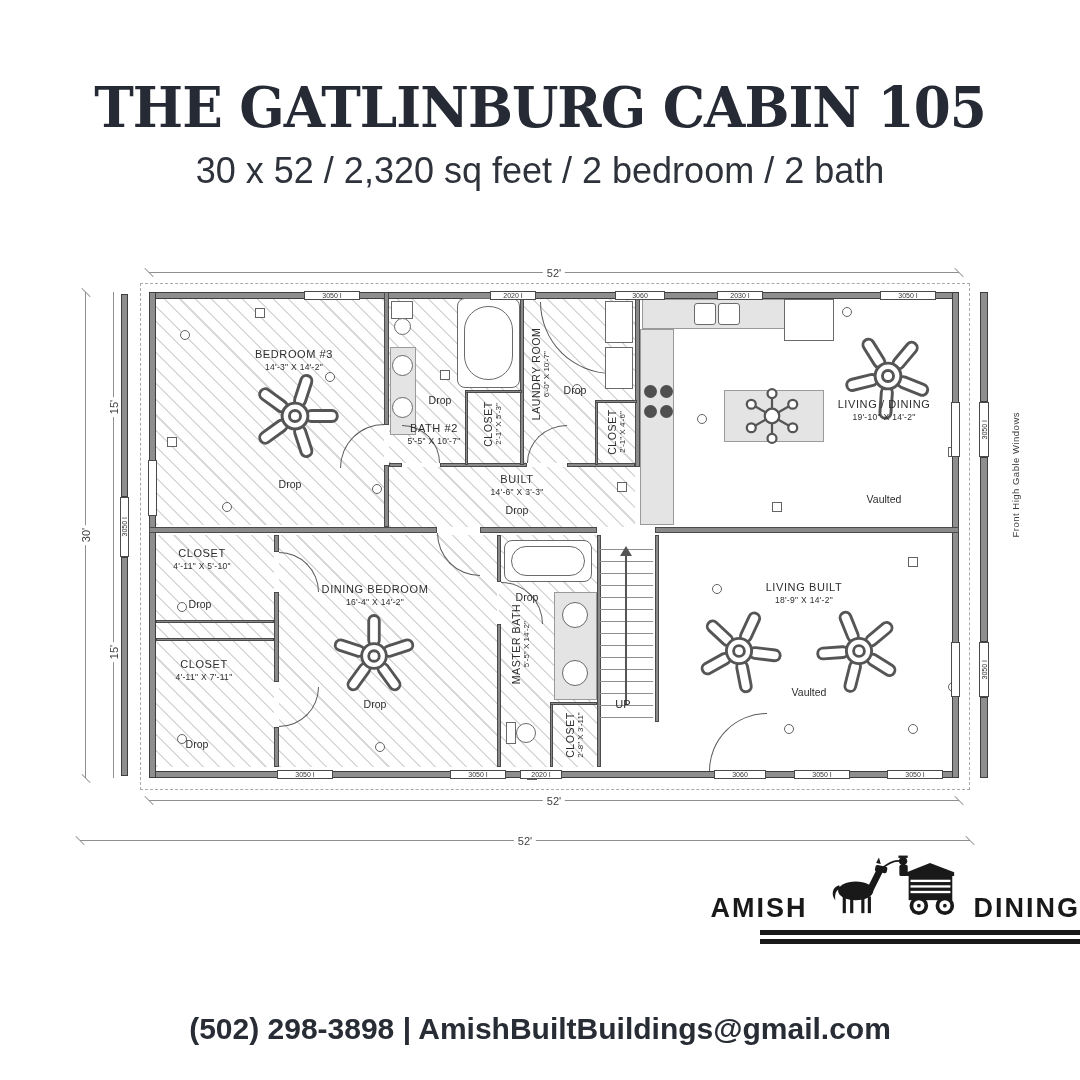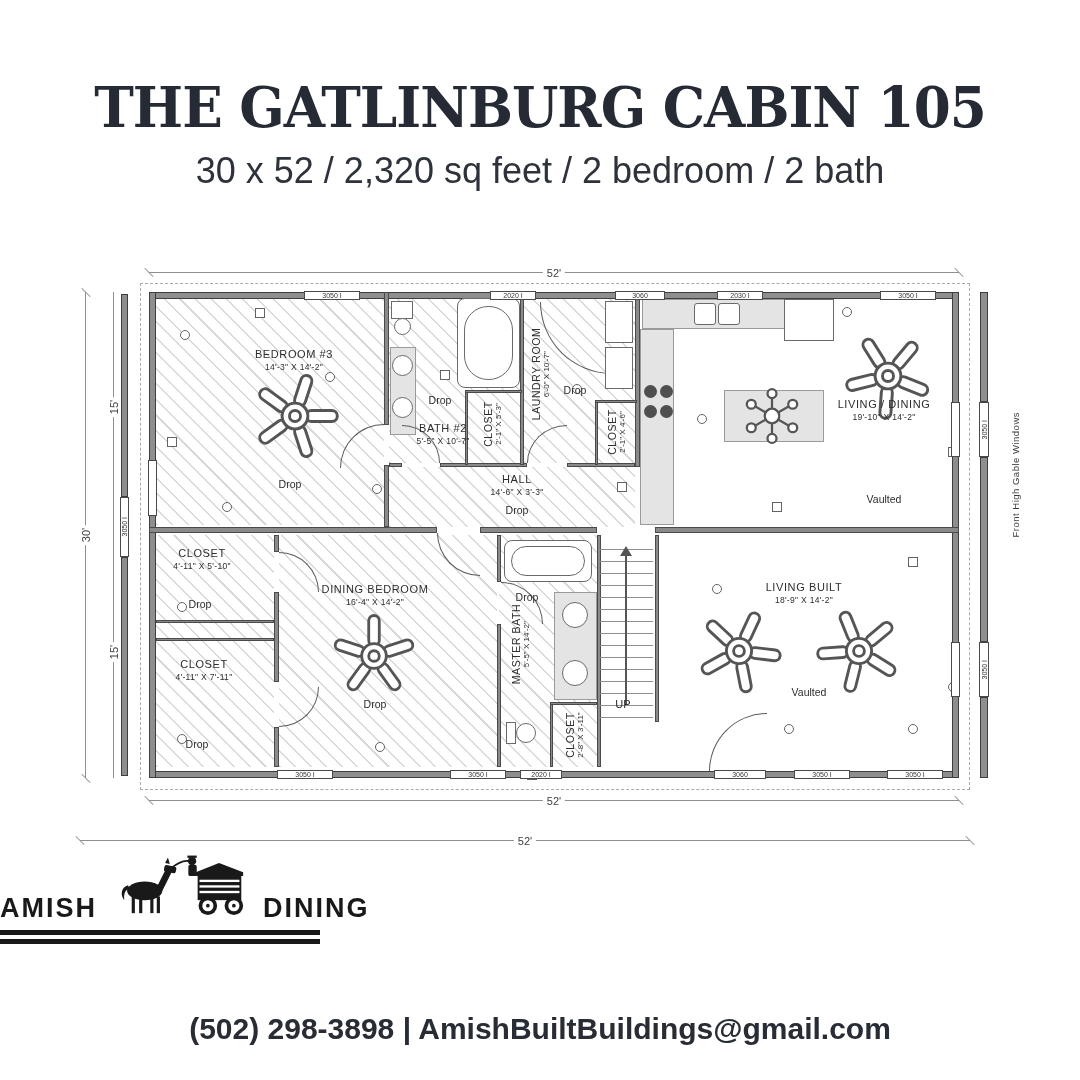--- a/index.html
+++ b/index.html
@@ -41,21 +41,21 @@
   .burner{position:absolute;width:13px;height:13px;border-radius:50%;background:#4f4f4f;z-index:4;}
   .stairs{position:absolute;left:527px;top:286px;width:54px;height:186px;z-index:2;
     background:repeating-linear-gradient(180deg,transparent 0 11px,#8f8f8f 11px 12px);}
   .uparrow{position:absolute;left:553px;top:300px;width:1.5px;height:152px;background:#555;z-index:4;}
   .uphead{position:absolute;left:548px;top:294px;width:0;height:0;border-left:6px solid transparent;border-right:6px solid transparent;border-bottom:10px solid #555;z-index:4;}
   .fansvg{position:absolute;z-index:4;}
   .sidebar-note{position:absolute;z-index:6;}
   .sidebar-note span{display:block;writing-mode:vertical-rl;transform:rotate(180deg);font-size:9.5px;color:#3c3c3c;letter-spacing:.5px;}
 
   
-  .logo{position:absolute;top:850px;left:0;width:100%;display:flex;flex-direction:column;align-items:flex-start;color:#191919;z-index:8;}
+  .logo{position:absolute;top:850px;left:0;width:100%;display:flex;flex-direction:column;align-items:flex-end;color:#191919;z-index:8;}
   .logo-row{display:flex;align-items:flex-end;gap:8px;}
   .logo-word{font-size:27px;font-weight:bold;letter-spacing:2px;margin-bottom:4px;}
   .logo-rule{width:320px;height:5px;background:#191919;margin:2px 0;}
   .logo-main{font-size:70px;font-weight:bold;letter-spacing:5px;line-height:1;margin:1px 0 3px;}
   .contact{position:absolute;top:1012px;left:0;width:100%;text-align:center;font-size:30px;font-weight:bold;color:#282c34;}
 </style>
 </head>
 <body>
 
 <div class="title">THE GATLINBURG CABIN 105</div>
@@ -334,21 +334,21 @@
   <div class="symq" style="left:455px;top:518px;"></div>
     <div class="sym" style="left:770px;top:55px;"></div>
   <div class="symq" style="left:876px;top:195px;"></div>
     <div class="sym" style="left:876px;top:430px;"></div>
 
   <div class="roomlbl" style="left:222px;top:108px;">
     <span>BEDROOM #3</span><span class="dims">14'-3" X 14'-2"</span>
   </div>
   <div class="note" style="left:218px;top:232px;">Drop</div>
 
-  <div class="roomlbl" style="left:362px;top:182px;margin-left:9px;">
+  <div class="roomlbl" style="left:362px;top:182px;">
     <span>BATH #2</span><span class="dims">5'-5" X 10'-7"</span>
   </div>
   <div class="note" style="left:368px;top:148px;">Drop</div>
 
   <div class="vwrap" style="left:420px;top:172px;">
     <div class="vtext">
         <span class="rname">CLOSET</span>
         <span class="vdims">2'-1" X 5'-3"</span>
       </div>
   </div>
@@ -362,21 +362,21 @@
   <div class="note" style="left:503px;top:138px;">Drop</div>
 
   <div class="vwrap" style="left:544px;top:180px;">
     <div class="vtext">
         <span class="rname">CLOSET</span>
         <span class="vdims">2'-1" X 4'-6"</span>
       </div>
   </div>
 
   <div class="roomlbl" style="left:445px;top:233px;">
-    <span>HALL</span><span class="dims">14'-6" X 3'-3"</span>
+    <span>BUILT</span><span class="dims">14'-6" X 3'-3"</span>
   </div>
   <div class="note" style="left:445px;top:258px;">Drop</div>
 
   <div class="roomlbl" style="left:812px;top:158px;">
     <span>LIVING / DINING</span><span class="dims">19'-10" X 14'-2"</span>
   </div>
   <div class="note" style="left:812px;top:247px;">Vaulted</div>
 
   <div class="roomlbl" style="left:303px;top:343px;">
     <span>DINING BEDROOM</span><span class="dims">16'-4" X 14'-2"</span>

